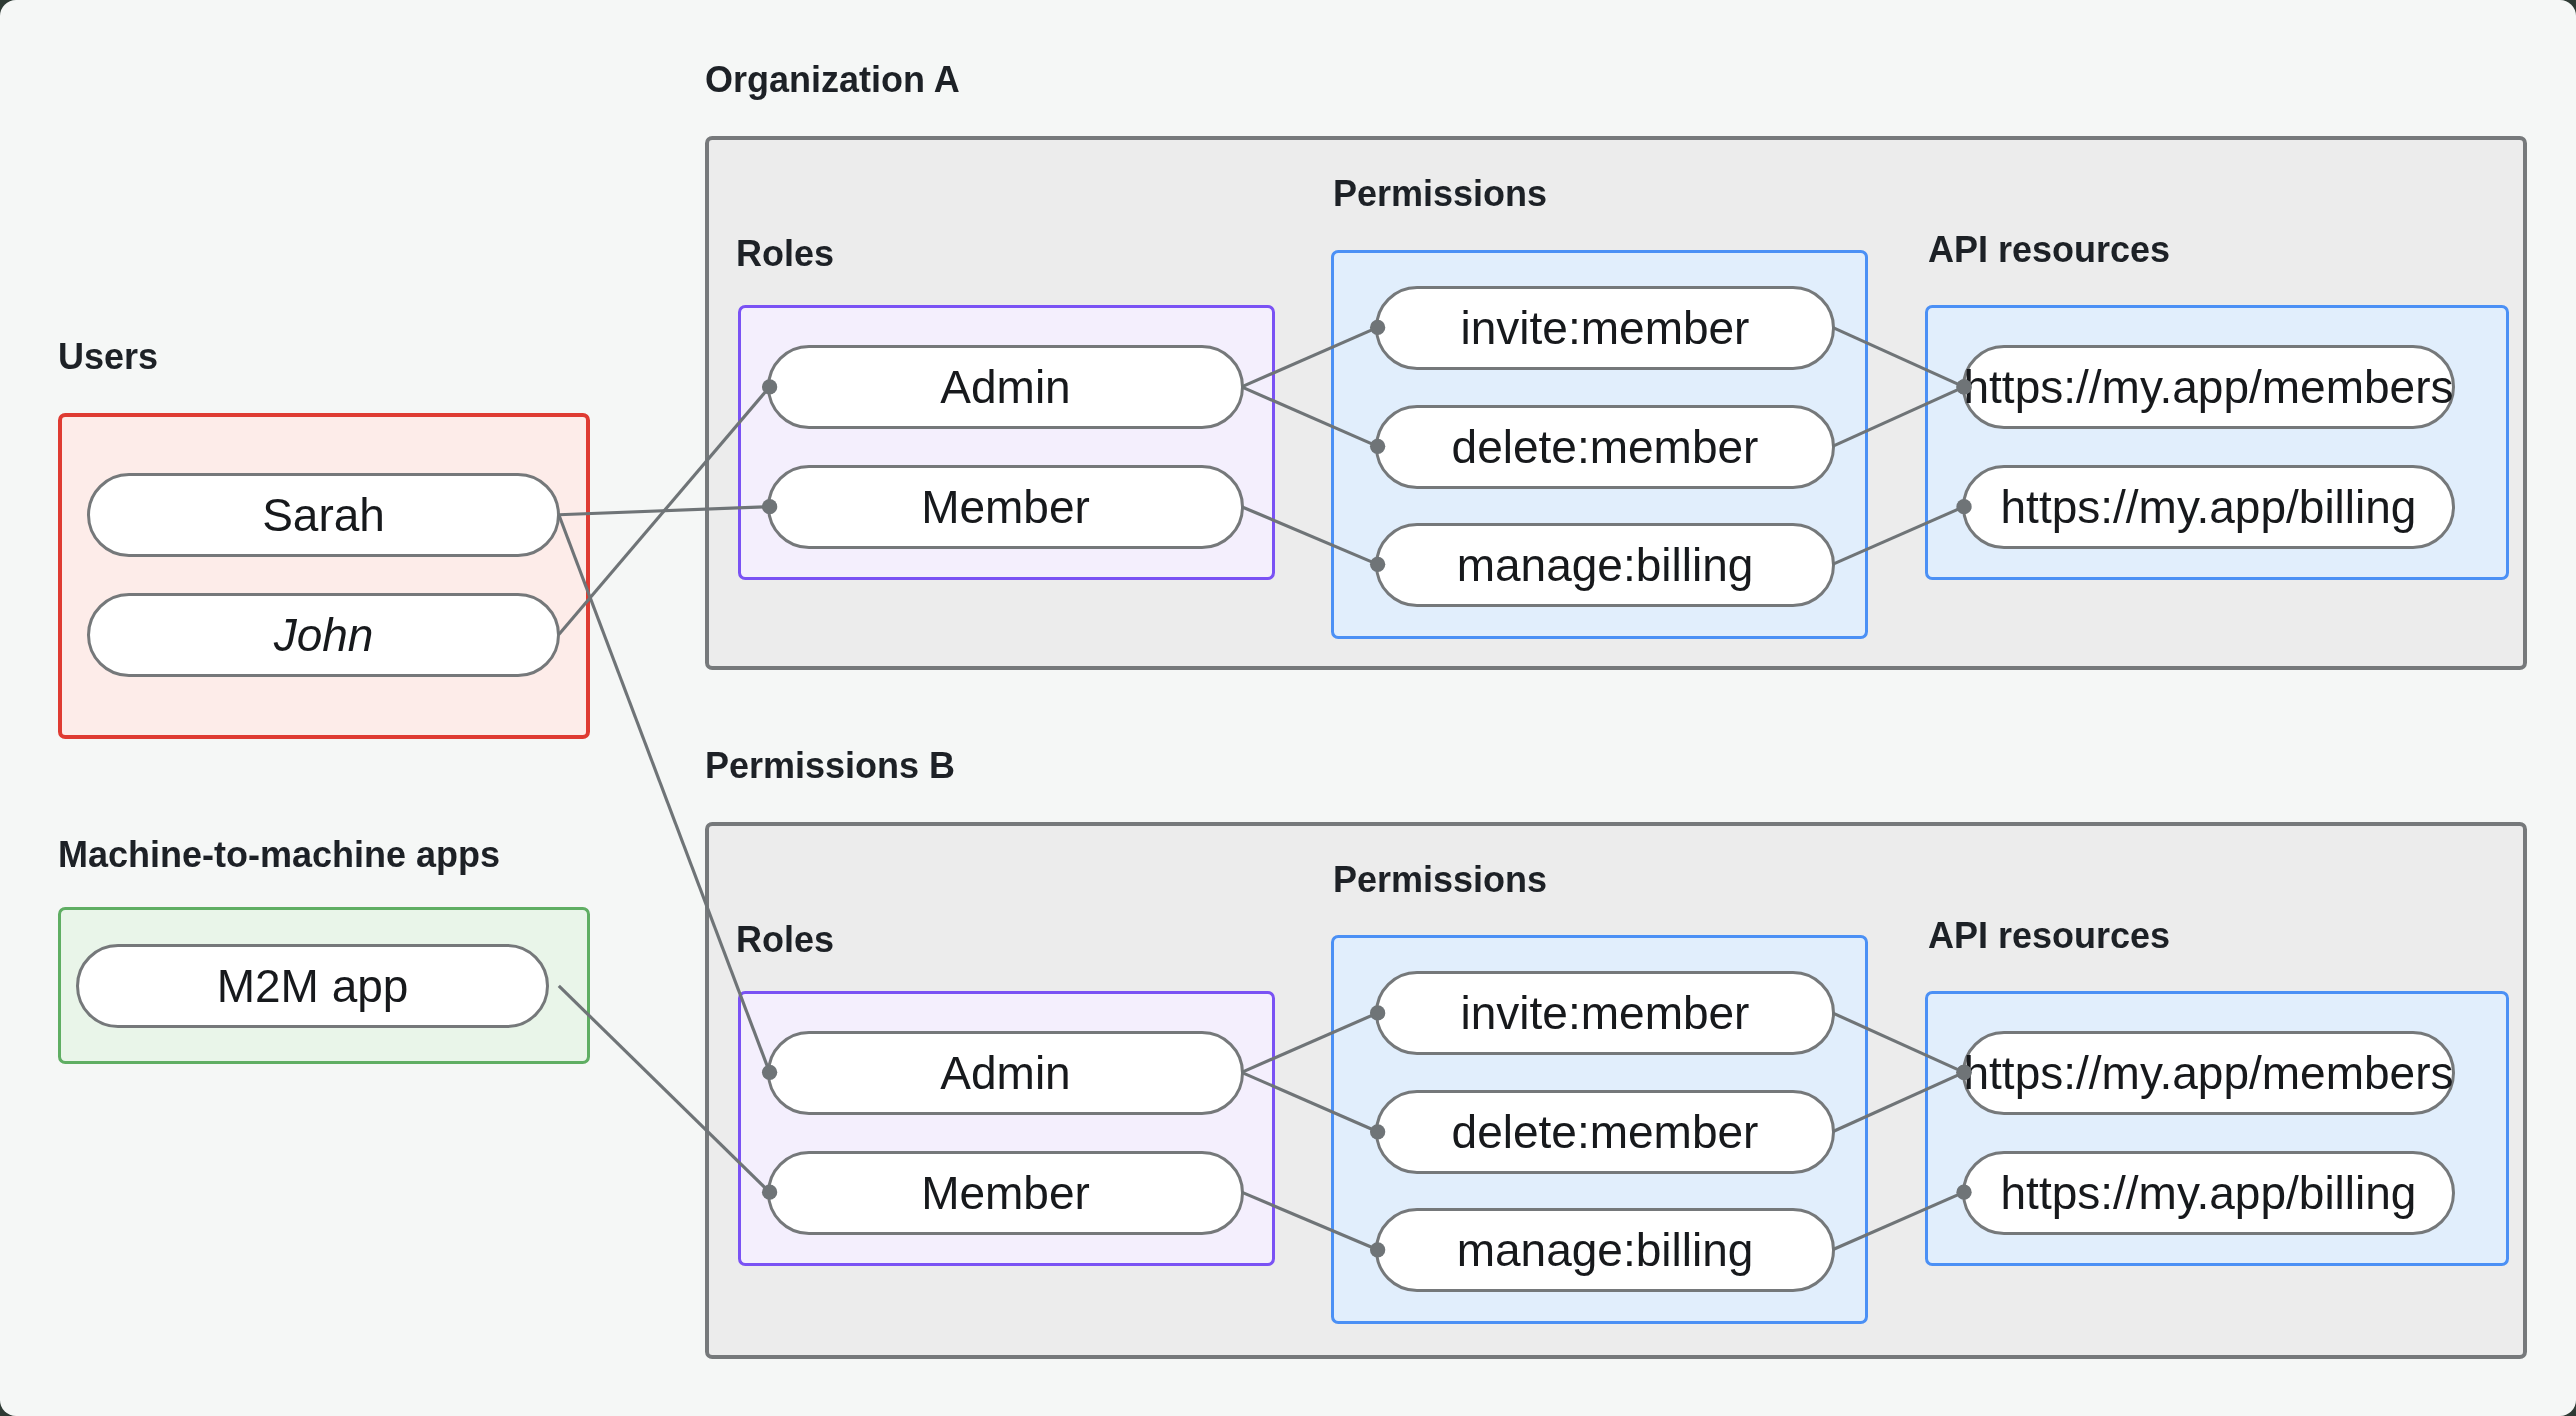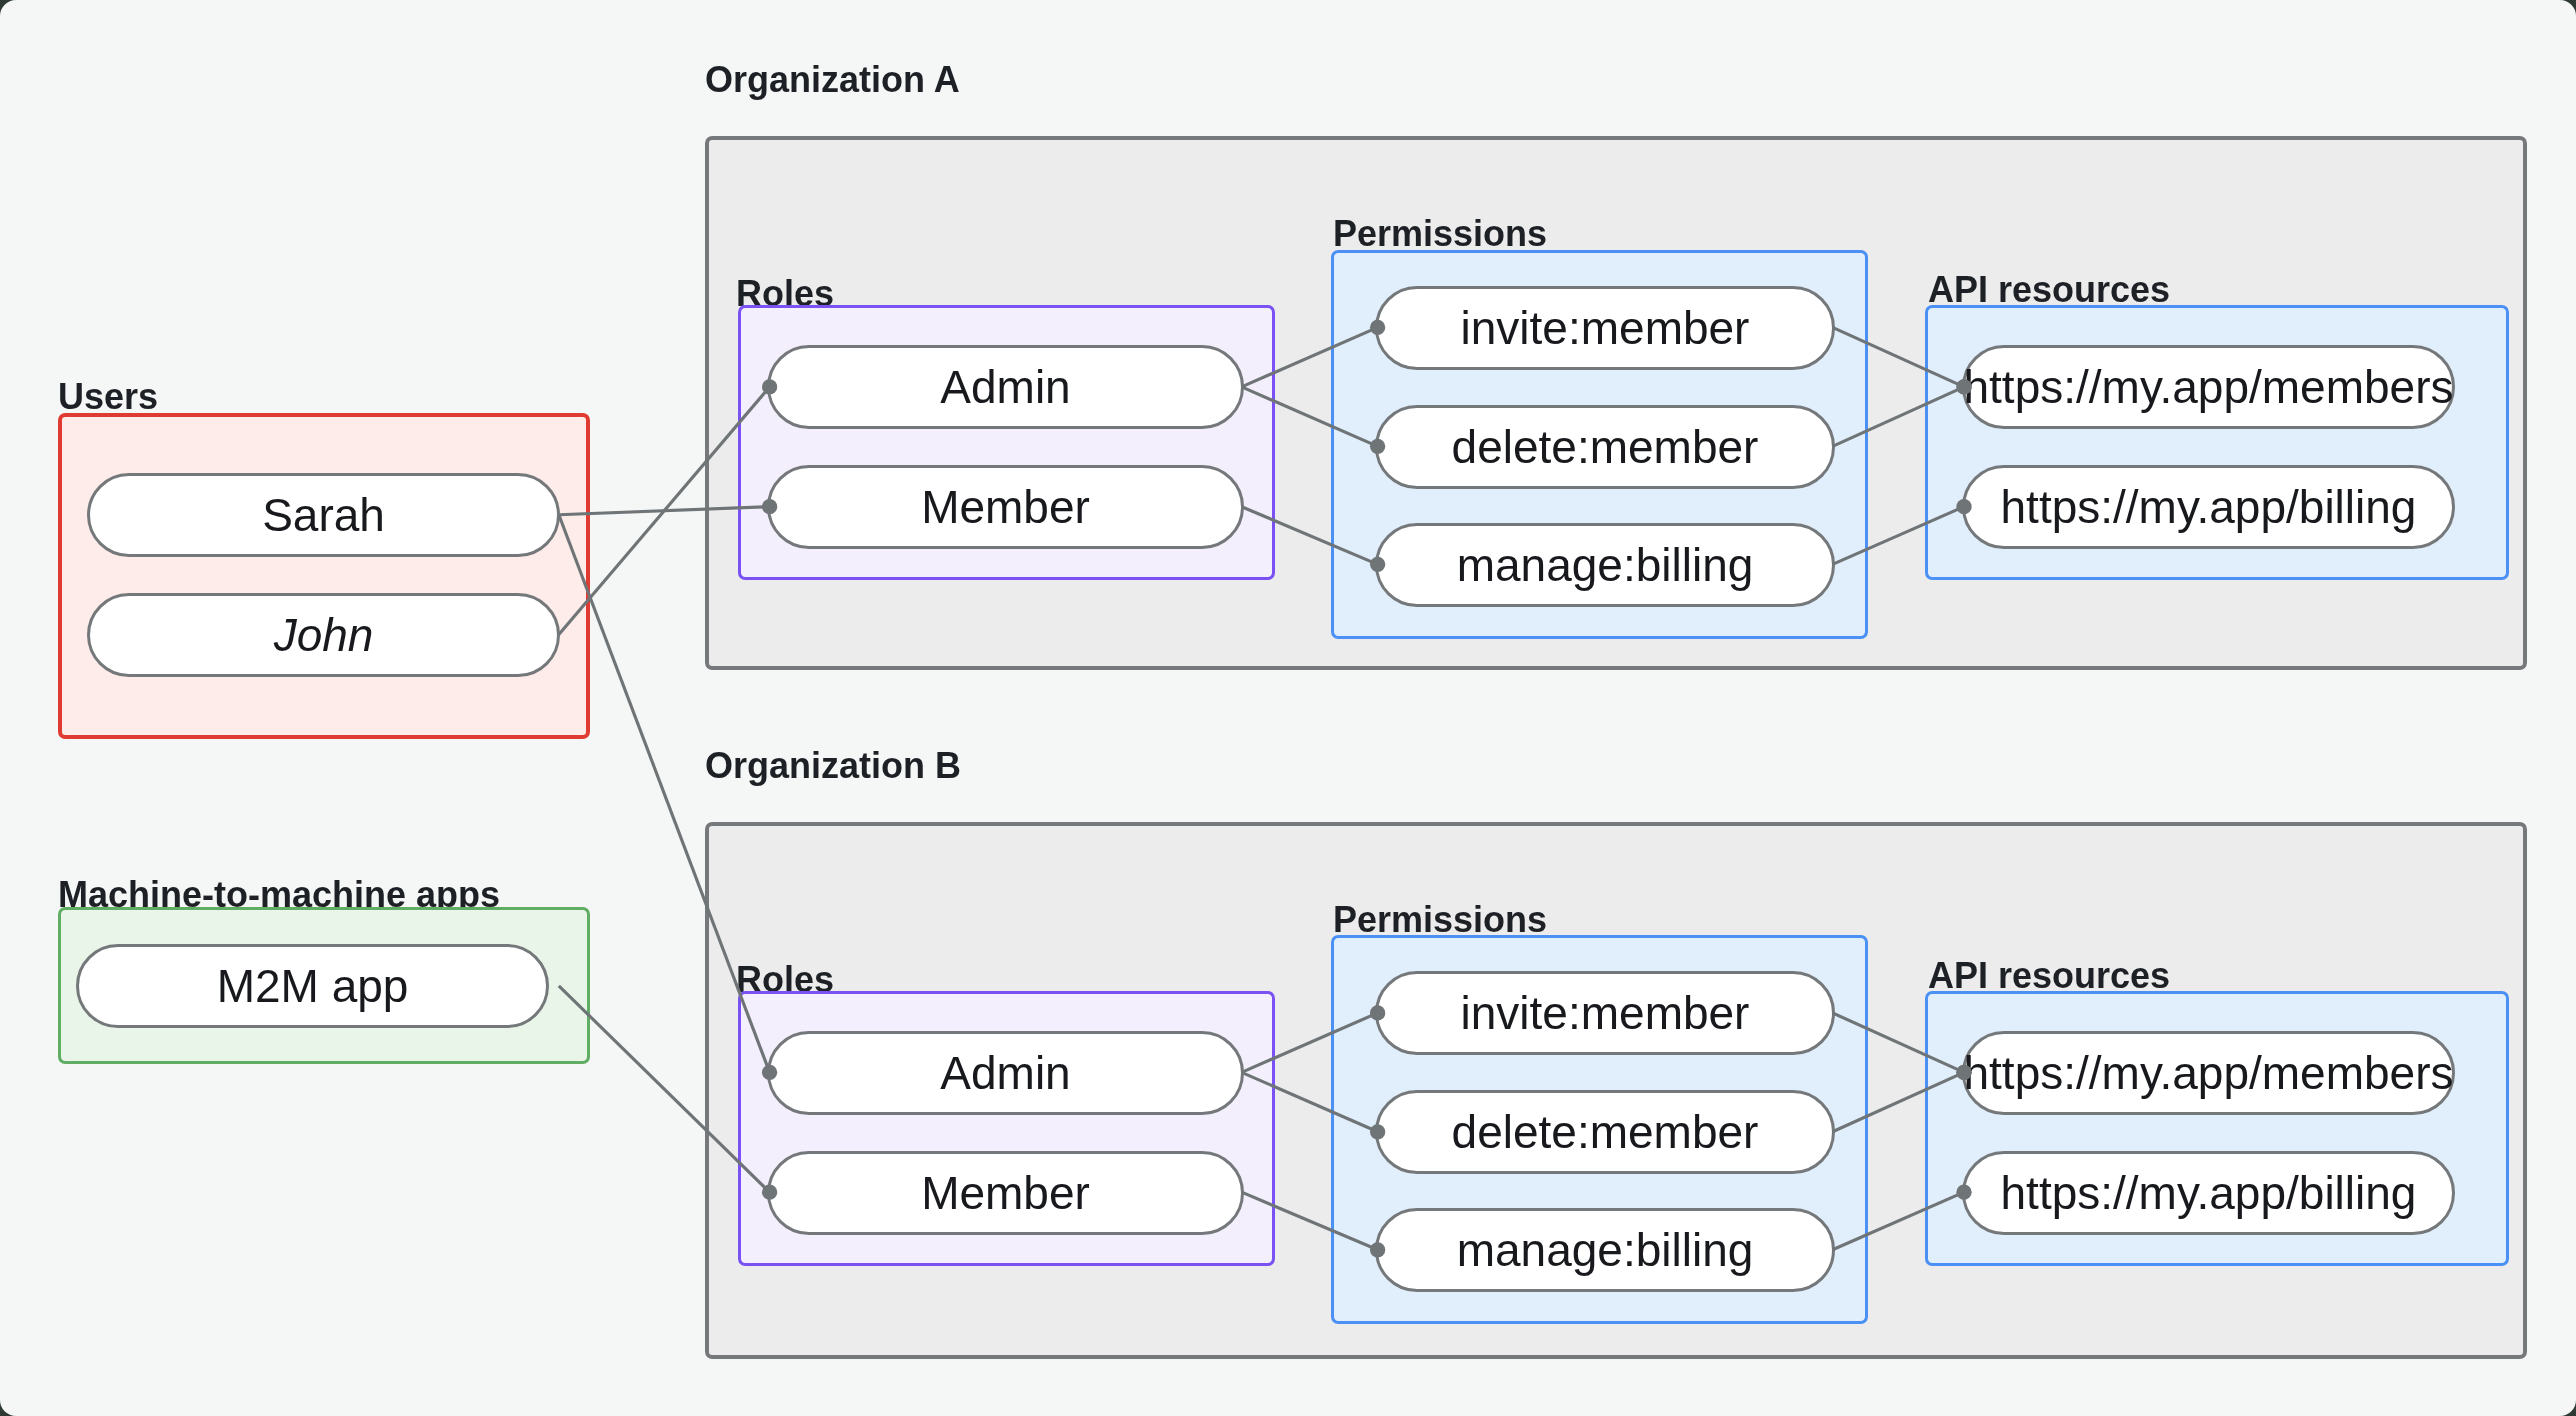--- a/index.html
+++ b/index.html
@@ -2,21 +2,21 @@
 <html style="font-size:14.4px"><head>
 <meta charset="utf-8">
 <style>
   html, body { margin: 0; padding: 0; background: #2e3a34; }
   body { width: 2576px; height: 1416px; overflow: hidden;
          font-family: "Liberation Sans", sans-serif; }
   .canvas { position: relative; width: 2576px; height: 1416px;
             background: #f5f7f6; border-radius: 16px; overflow: hidden; }
 
   .section-label { position: absolute; font-size: 36px; font-weight: 600;
-                   color: #1d2126; line-height: 43px; white-space: nowrap; margin-top: 40px; }
+                   color: #1d2126; line-height: 43px; white-space: nowrap; }
   .org-title { position: absolute; font-size: 36px; font-weight: 600;
                color: #1d2126; line-height: 43px; white-space: nowrap; }
 
   .group-box { position: absolute; border-radius: 7.2px; box-sizing: border-box; }
   .org-box   { position: absolute; border: 4.5px solid #76797b; border-radius: 7.2px;
                background: #ececec; box-sizing: border-box; }
   .users-box { border: 4.5px solid #df3b32; background: #fdece9; }
   .m2m-box   { border: 3.6px solid #5fae63; background: #e9f5e9; }
   .roles-box { border: 3.6px solid #7a52f4; background: #f4effd; }
   .perm-box  { border: 3.6px solid #4b90f5; background: #e1eefc; }
@@ -57,21 +57,21 @@
 
   <div class="group-box perm-box" style="left:1331px; top:250px; width:537px; height:389px;"></div>
   <div class="pill" style="left:1375px; top:286px; width:460px; height:84px;">invite:member</div>
   <div class="pill" style="left:1375px; top:405px; width:460px; height:84px;">delete:member</div>
   <div class="pill" style="left:1375px; top:523px; width:460px; height:84px;">manage:billing</div>
 
   <div class="group-box api-box" style="left:1925px; top:305px; width:584px; height:275px;"></div>
   <div class="pill" style="left:1962px; top:345px; width:493px; height:84px;">https://my.app/members</div>
   <div class="pill" style="left:1962px; top:465px; width:493px; height:84px;">https://my.app/billing</div>
 
-  <div class="org-title" style="left:705px; top:744px;">Organization B</div>
+  <div class="org-title" style="left:705px; top:744px;">Permissions B</div>
   <div class="org-box" style="left:705px; top:822px; width:1822px; height:537px;"></div>
 
   <div class="section-label" style="left:1333px; top:858px;">Permissions</div>
   <div class="section-label" style="left:736px; top:918px;">Roles</div>
   <div class="section-label" style="left:1928px; top:914px;">API resources</div>
 
   <div class="group-box roles-box" style="left:738px; top:991px; width:537px; height:275px;"></div>
   <div class="pill" style="left:767px; top:1031px; width:477px; height:84px;">Admin</div>
   <div class="pill" style="left:767px; top:1151px; width:477px; height:84px;">Member</div>
 

